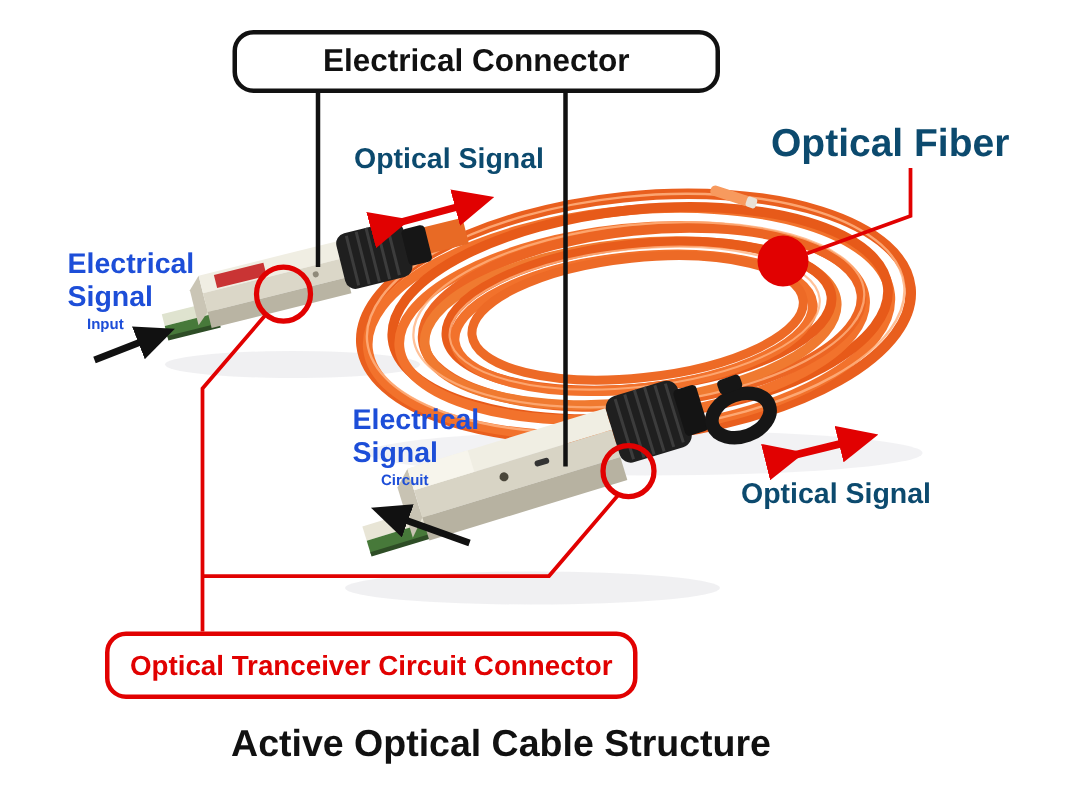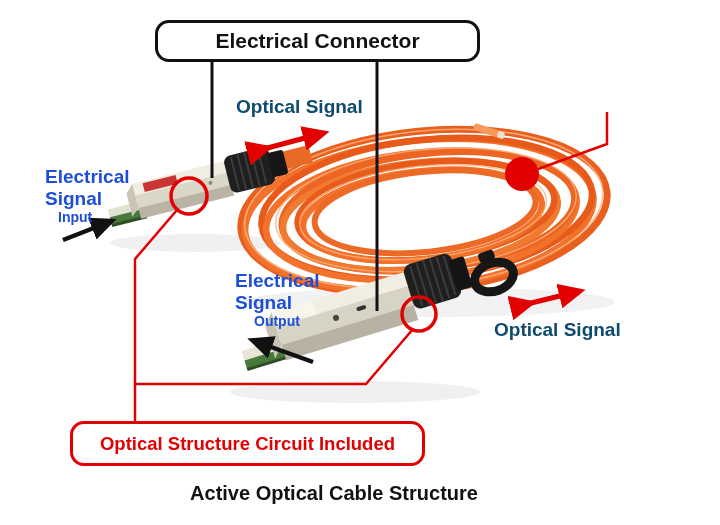--- a/index.html
+++ b/index.html
@@ -16,24 +16,24 @@
     background:#ffffff;border-radius:14px;font-weight:bold;white-space:nowrap;text-align:center;
   }
   #ec-box{left:155px;top:20px;width:319px;height:36px;border:3px solid #111111;color:#111;font-size:21px;}
   #trx-box{left:70px;top:421px;width:349px;height:39px;border:3px solid #e10101;color:#e10101;font-size:18.5px;}
   #optical-signal-top{left:236px;top:96px;font-size:19px;}
   #optical-fiber{left:514px;top:80px;font-size:26px;}
   #optical-signal-bottom{left:494px;top:319px;font-size:19px;}
   .sig-group{font-size:19px;line-height:22px;color:#1d4ed8;}
   #sig-in{left:45px;top:166px;}
   #sig-out{left:235px;top:270px;}
-  .sig-sub{font-size:14px;line-height:14px;}
+  .sig-sub{font-size:10px;line-height:14px;}
   #sig-in .sig-sub{margin-left:13px;}
   #sig-out .sig-sub{margin-left:19px;}
-  #title{left:0;top:482px;width:668px;text-align:center;font-size:20px;color:#111;}
+  #title{left:0;top:482px;width:668px;text-align:center;font-size:25px;color:#111;}
 </style>
 </head>
 <body>
 
 <div id="stage">
 
   <svg id="scene" width="720" height="525" viewBox="0 0 720 525">
     <defs>
       <marker id="ah-red" markerUnits="strokeWidth" markerWidth="5.4" markerHeight="5" refX="2.6" refY="2.5" orient="auto">
         <path d="M0,0 L5.4,2.5 L0,5 z" fill="#e10101"></path>
@@ -123,35 +123,36 @@
 
     <line x1="260" y1="150" x2="316" y2="135" stroke="#e10101" stroke-width="5" marker-start="url(#ah-red)" marker-end="url(#ah-red)"></line>
     <line x1="523" y1="305" x2="572" y2="293" stroke="#e10101" stroke-width="5" marker-start="url(#ah-red)" marker-end="url(#ah-red)"></line>
   </svg>
 
   <div id="ec-box" class="callout-box">
     <span>Electrical Connector</span>
   </div>
 
   <div id="trx-box" class="callout-box">
-    <span>Optical Structure Circuit Included</span>
+    <span>Optical Tranceiver Circuit Connector</span>
   </div>
 
   <div id="optical-signal-top" class="lbl red">Optical Signal</div>
 
+  <div id="optical-fiber" class="lbl red">Optical Fiber</div>
 
   <div id="sig-in" class="lbl sig-group">
     <div>Electrical</div>
     <div>Signal</div>
     <div class="sig-sub">Input</div>
   </div>
 
   <div id="sig-out" class="lbl sig-group">
     <div>Electrical</div>
     <div>Signal</div>
-    <div class="sig-sub">Output</div>
+    <div class="sig-sub">Circuit</div>
   </div>
 
   <div id="optical-signal-bottom" class="lbl red">Optical Signal</div>
 
   <div id="title" class="lbl blk">Active Optical Cable Structure</div>
 
 </div>
 
 </body></html>

